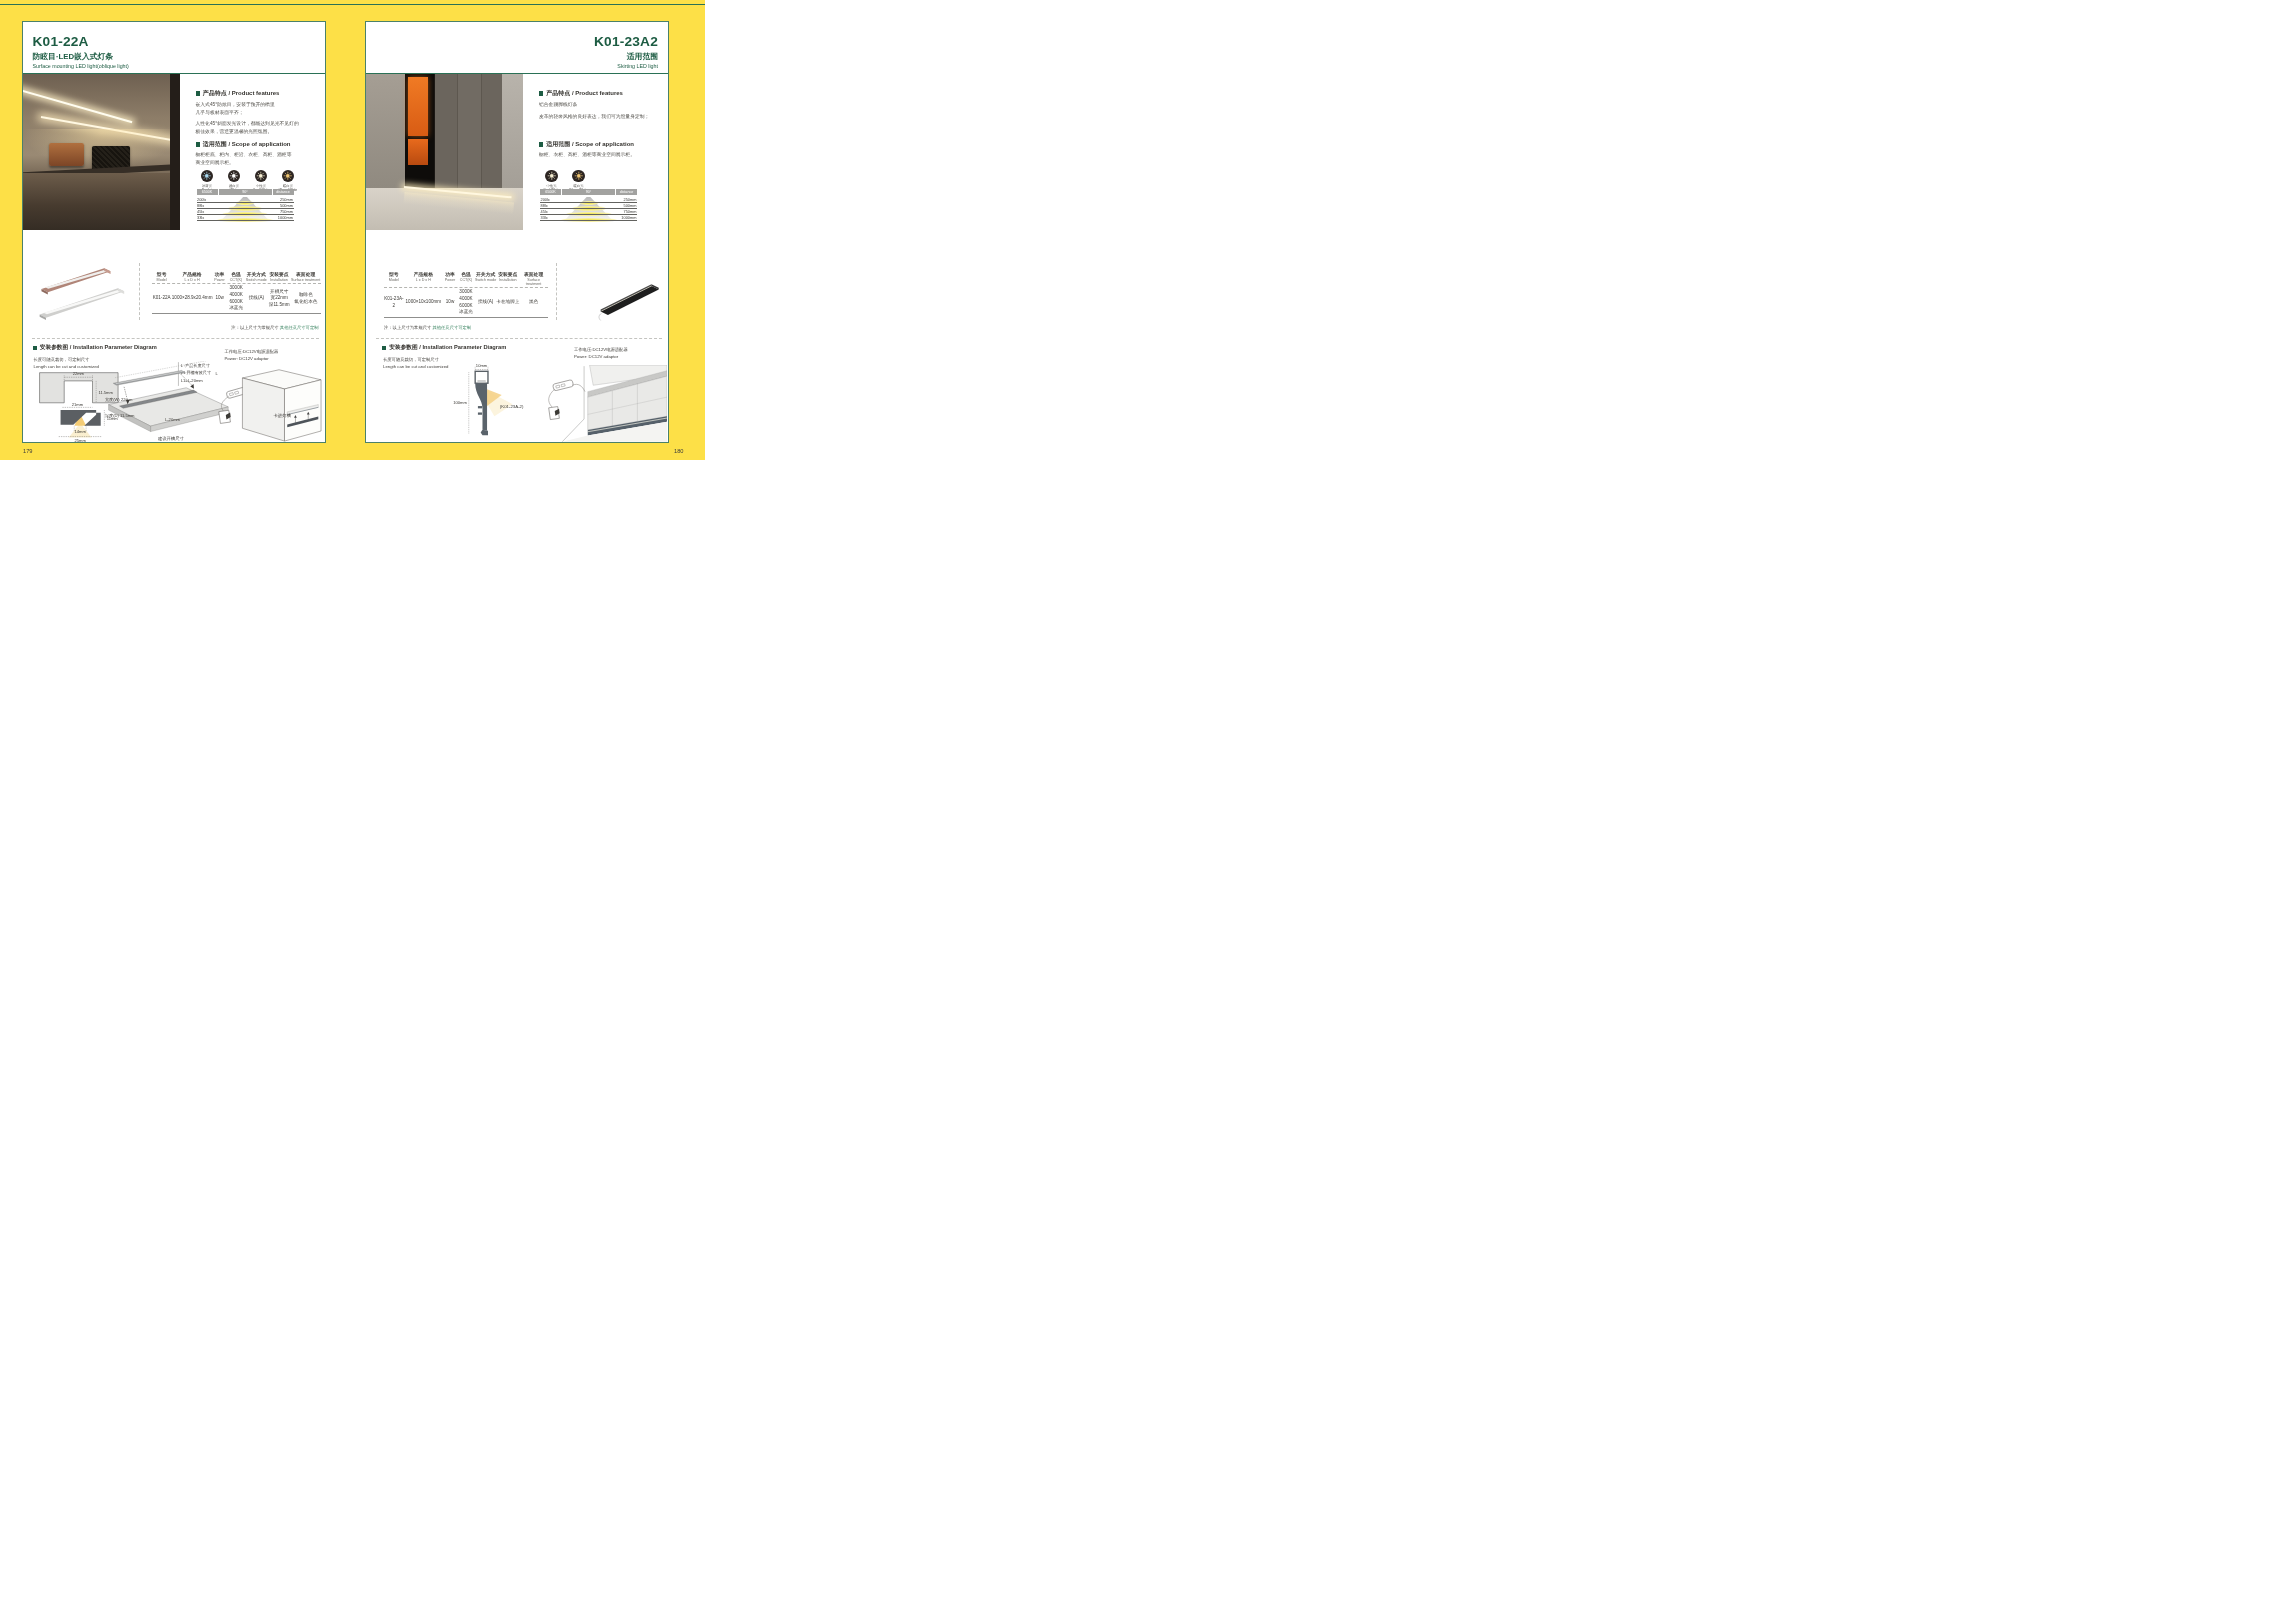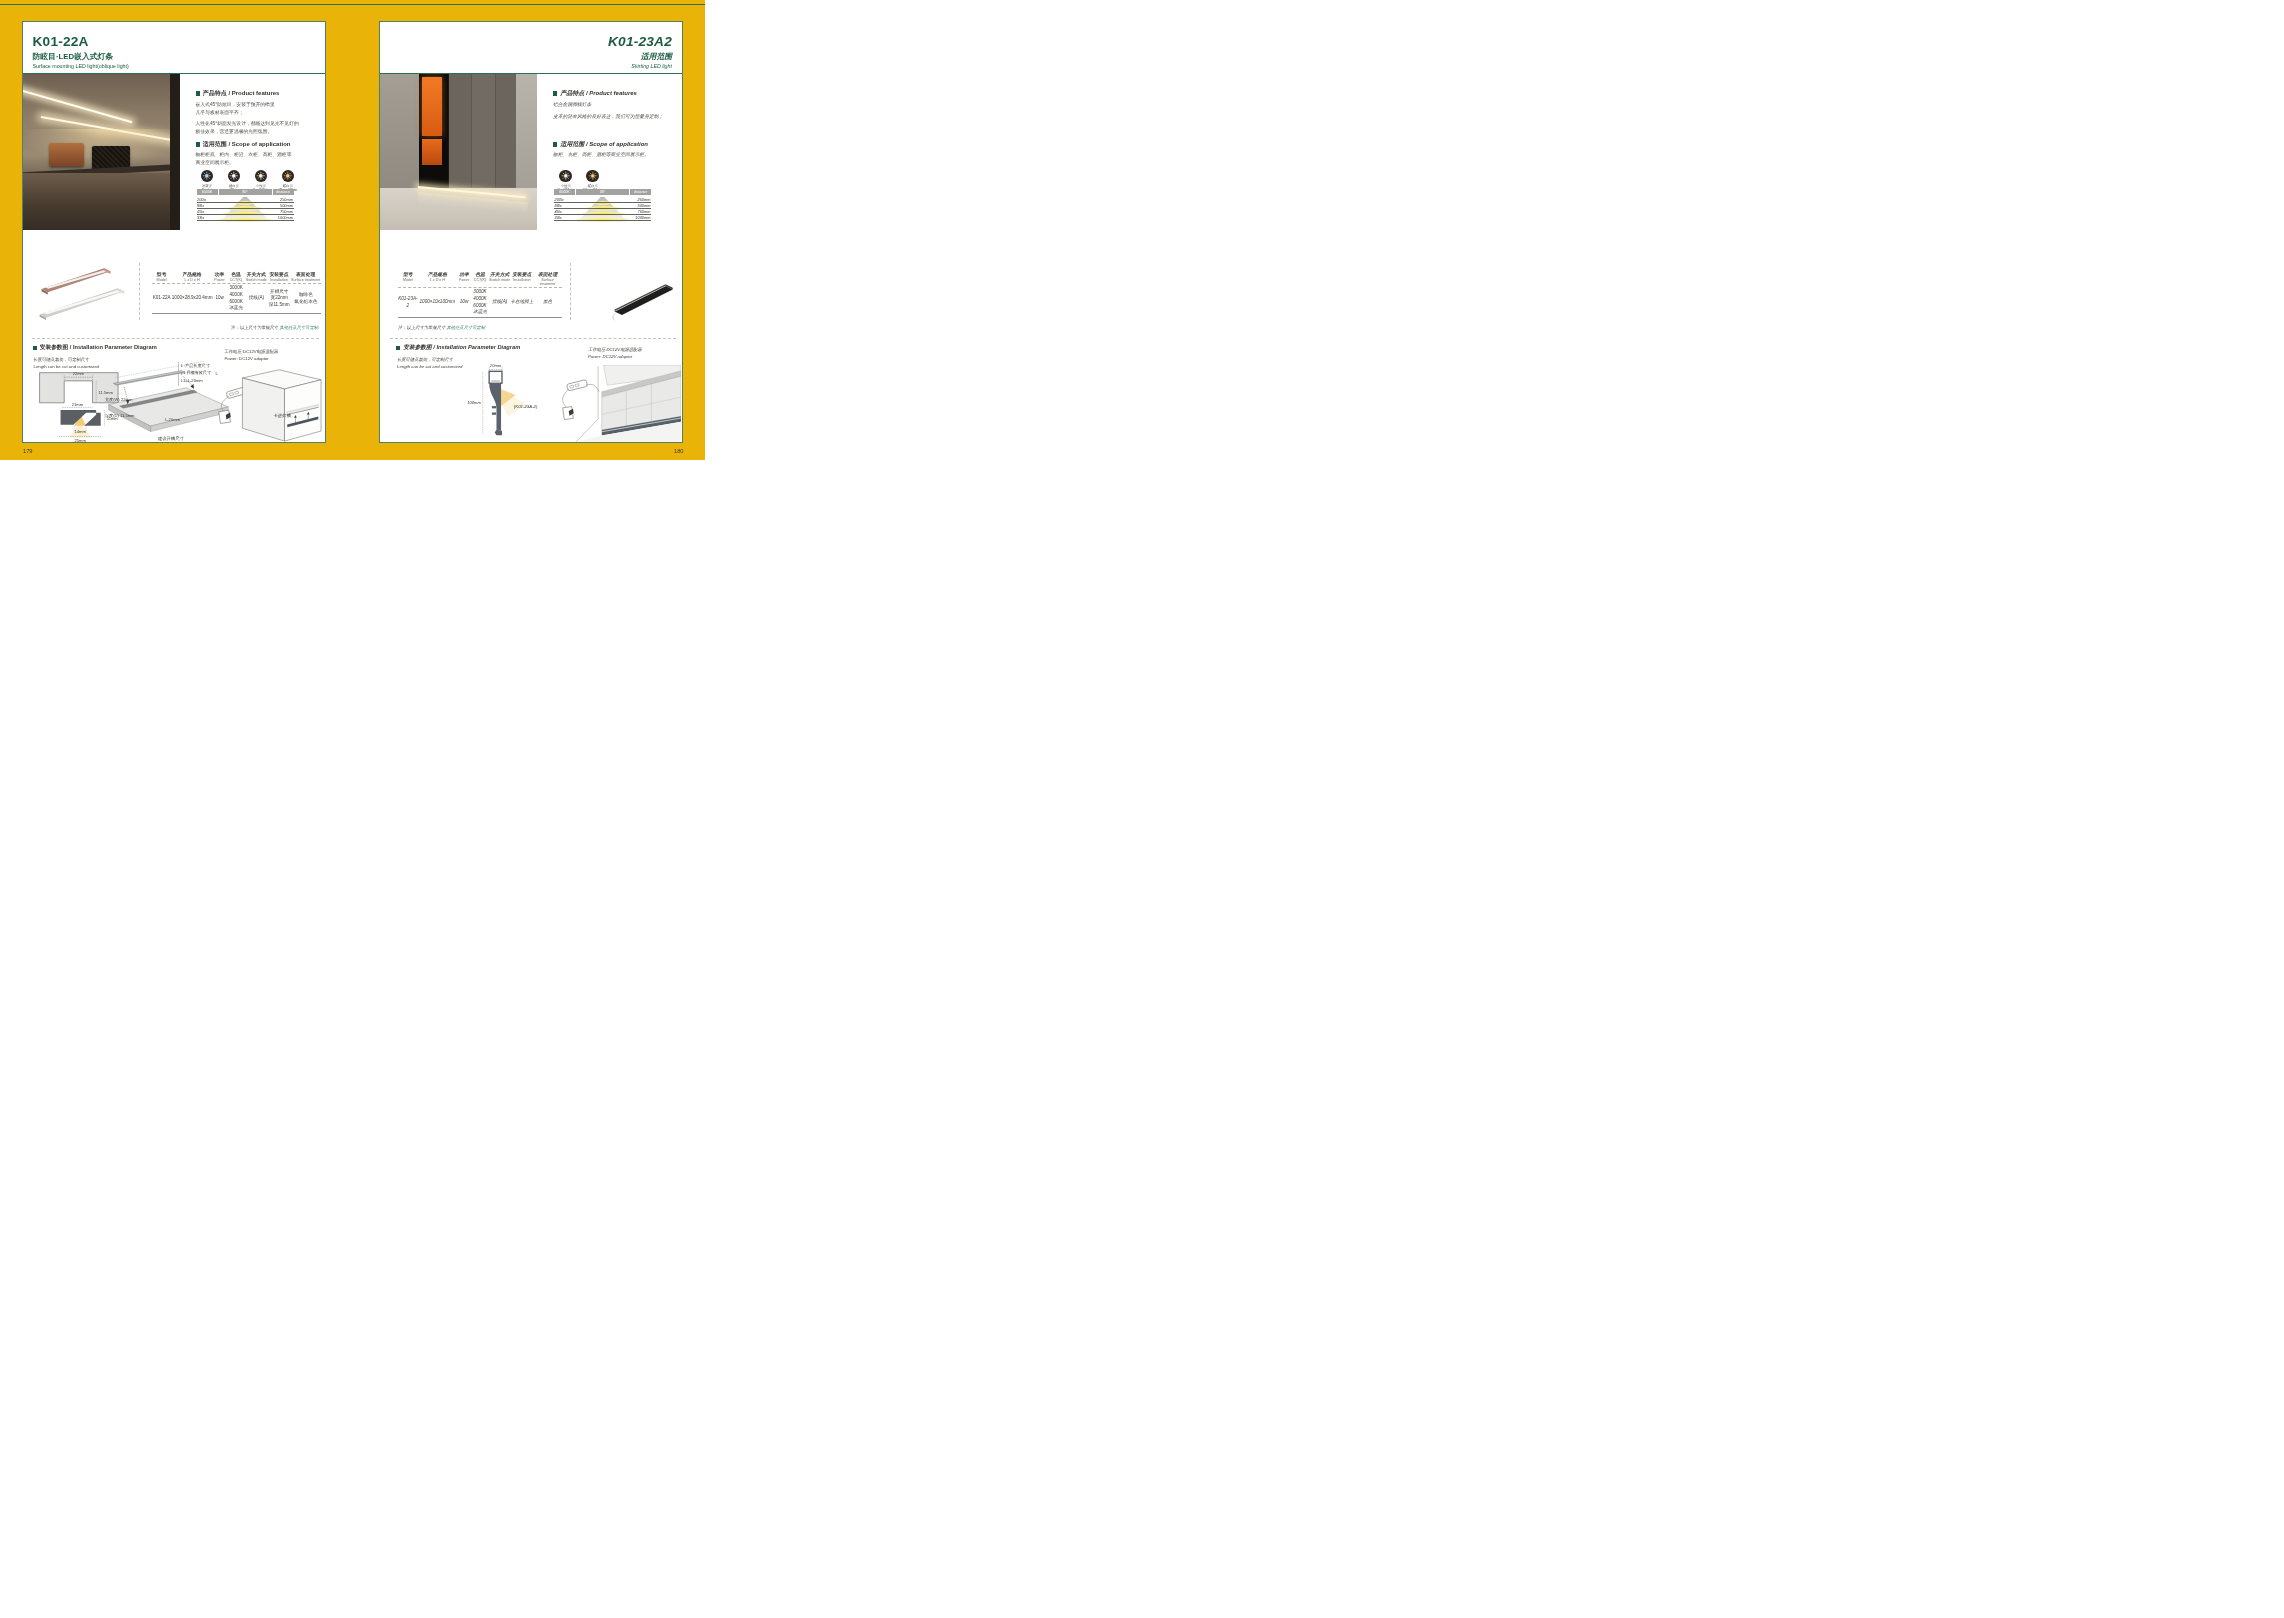--- a/index.html
+++ b/index.html
@@ -1,21 +1,21 @@
 <!DOCTYPE html>
 <html style="font-size:7.3px"><head>
 <meta charset="utf-8">
 <style>
   * { margin:0; padding:0; box-sizing:border-box; }
   body { background:#ffffff; font-family:"Liberation Sans","DejaVu Sans",sans-serif; }
-  .canvas { position:relative; width:705px; height:460px; background:#eab308; overflow:hidden; }
+  .canvas { position:relative; width:705px; height:460px; background:#fde047; overflow:hidden; }
   .rule { position:absolute; left:0; width:100%; height:0.9px; background:#2a7156; }
   .rule.top { top:4.1px; }
   .page { position:absolute; top:21px; width:304px; height:422px; background:#ffffff; border:0.5px solid #4b8169; }
-  .page.pl { left:21.5px; } .page.pr { left:379px;font-style:italic; }
+  .page.pl { left:21.5px; } .page.pr { left:365px; }
   .page-number { position:absolute; top:448px; font-size:5.7px; color:#3c3c3a; }
   .pn-l { left:23px; } .pn-r { left:674px; }
 
   
   .header { position:absolute; top:12.8px; left:10px; right:10px; color:#1d5c43; }
   .header.ra { text-align:right; }
   .model-title { font-size:13.7px; font-weight:bold; letter-spacing:0.2px; line-height:1.05; }
   .title-cn { font-size:7.8px; font-weight:bold; margin-top:1.8px; }
   .title-en { font-size:5.3px; margin-top:1.4px; }
   .header-rule { position:absolute; top:51px; left:0; width:100%; height:0.5px; background:#2a7156; }

